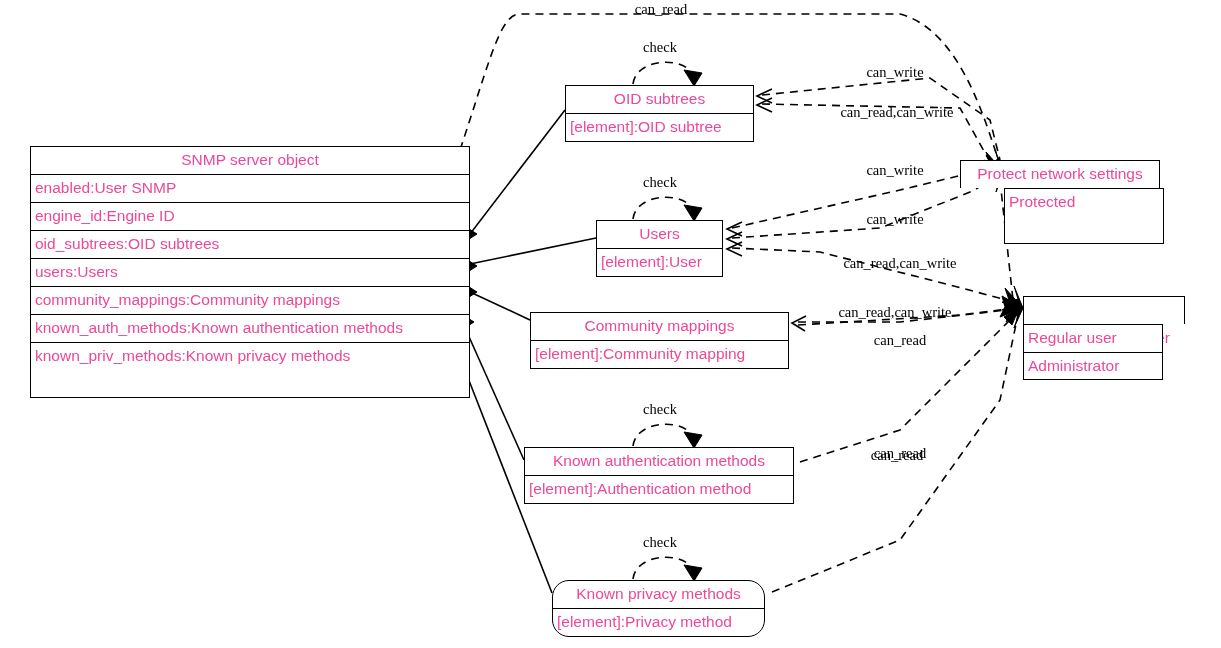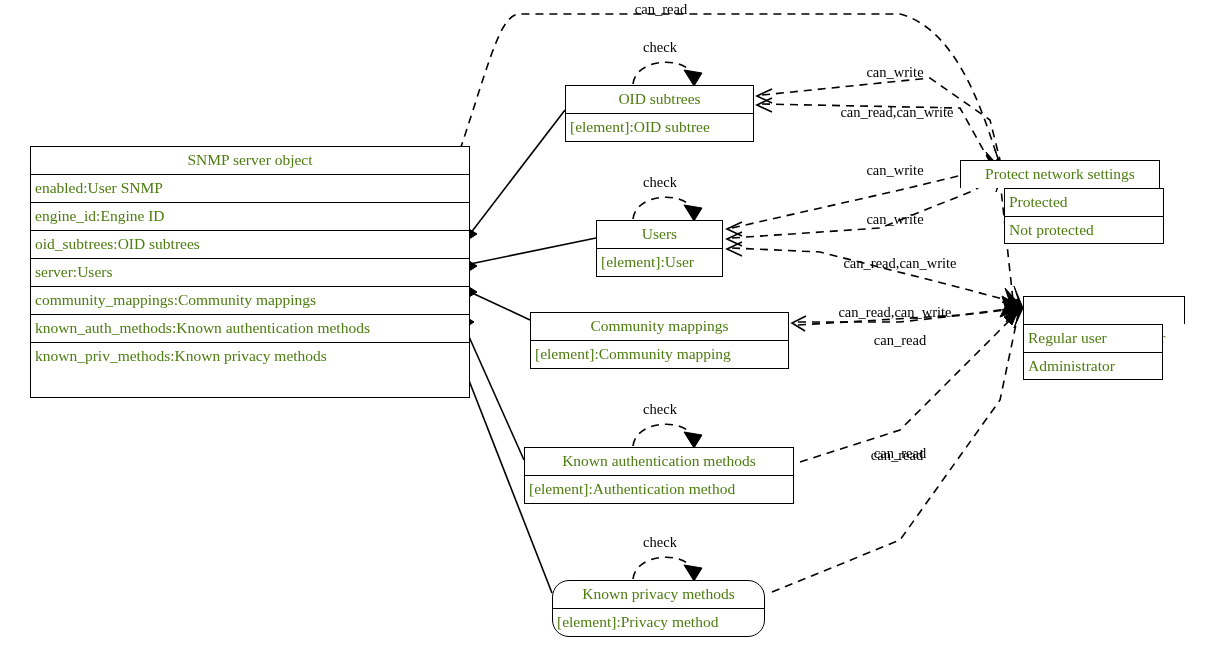--- a/index.html
+++ b/index.html
@@ -27,23 +27,23 @@
   .uml-box {
     position: absolute;
     box-sizing: border-box;
     background: #ffffff;
     border: 1.5px solid #000000;
     z-index: 5;
   }
   .uml-row {
     box-sizing: border-box;
     border-bottom: 1.5px solid #000000;
-    font-family: Liberation Serif, serif;
+    font-family: Liberation Sans, sans-serif;
     font-size: 15.5px;
-    color: #4d7c0f;
+    color: #ec4899;
     line-height: 26px;
     height: 28px;
     white-space: nowrap;
     overflow: hidden;
   }
   .uml-row:last-child {
     border-bottom: none;
   }
   .uml-row.title {
     text-align: center;
@@ -179,21 +179,21 @@
       <polygon class="arrow-solid" points="1023,308 1002,310 1010,306 1002,302"></polygon>
     </g>
 
   </svg>
 
   <div class="uml-box" style="left:30px; top:146px; width:440px; height:252px;">
     <div class="uml-row title">SNMP server object</div>
     <div class="uml-row attr">enabled:User SNMP</div>
     <div class="uml-row attr">engine_id:Engine ID</div>
     <div class="uml-row attr">oid_subtrees:OID subtrees</div>
-    <div class="uml-row attr">server:Users</div>
+    <div class="uml-row attr">users:Users</div>
     <div class="uml-row attr">community_mappings:Community mappings</div>
     <div class="uml-row attr">known_auth_methods:Known authentication methods</div>
     <div class="uml-row attr">known_priv_methods:Known privacy methods</div>
   </div>
 
   <div class="uml-box" style="left:565px; top:85px; width:189px; height:57px;">
     <div class="uml-row title">OID subtrees</div>
     <div class="uml-row attr">[element]:OID subtree</div>
   </div>
 
@@ -215,21 +215,20 @@
   <div class="uml-box" style="left:552px; top:580px; width:213px; height:57px;border-radius:17px;">
     <div class="uml-row title">Known privacy methods</div>
     <div class="uml-row attr">[element]:Privacy method</div>
   </div>
 
   <div class="uml-box" style="left:960px; top:160px; width:200px; height:28px; border-bottom:none;">
     <div class="uml-row title" style="border-bottom:none;">Protect network settings</div>
   </div>
   <div class="uml-box" style="left:1004px; top:188px; width:160px; height:56px;">
     <div class="uml-row attr">Protected</div>
-    <div class="uml-row attr">Not protected</div>
   </div>
 
   <div class="uml-box" style="left:1023px; top:296px; width:162px; height:28px; border-bottom:none;">
     <div class="uml-row title" style="border-bottom:none;margin-top:28px;">Administrative user</div>
   </div>
   <div class="uml-box" style="left:1023px; top:324px; width:140px; height:56px;">
     <div class="uml-row attr">Regular user</div>
     <div class="uml-row attr">Administrator</div>
   </div>
 

